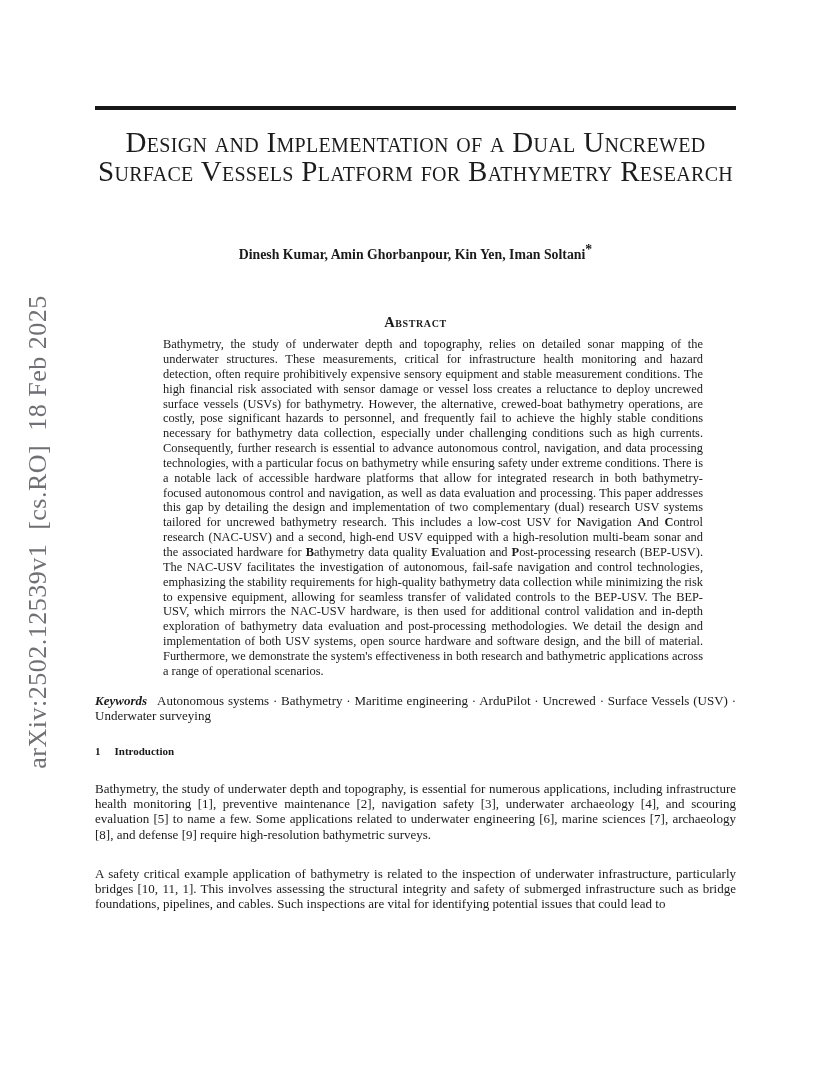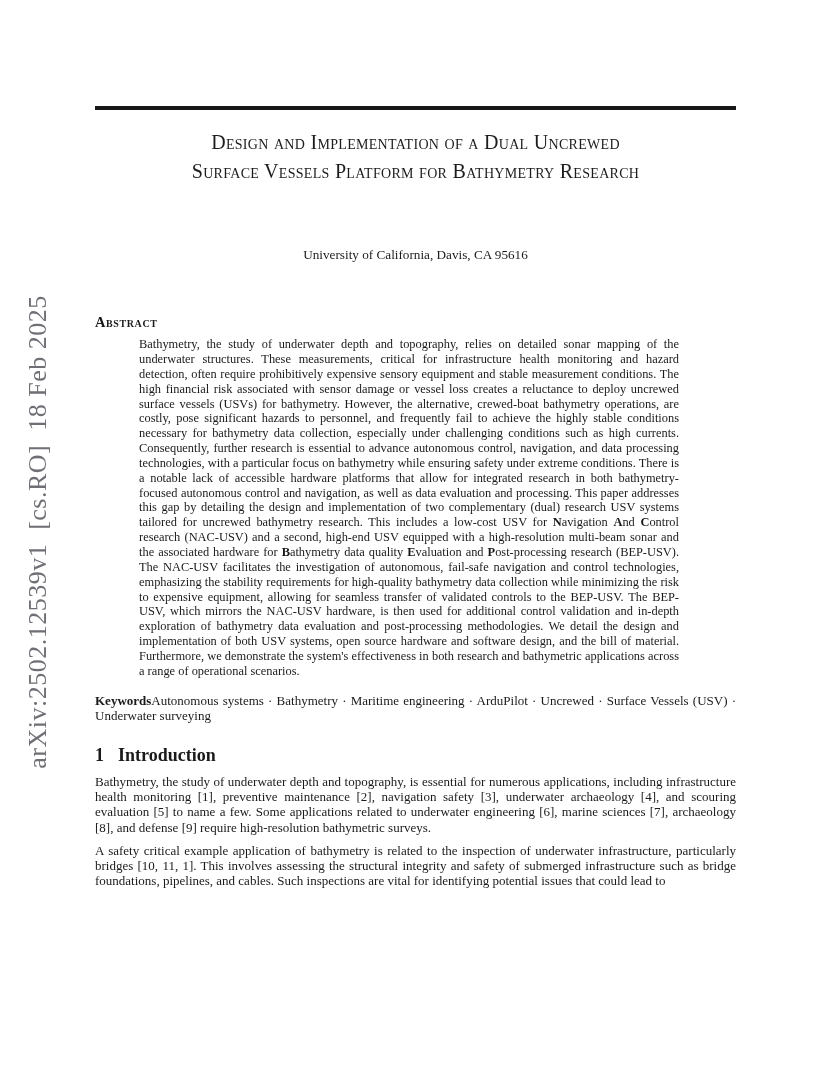--- a/index.html
+++ b/index.html
@@ -30,73 +30,74 @@
     width: 641px;
     padding-top: 106px;
   }
 
   .rule { height: 4px; background: #171717; }
 
   .title {
     margin-top: 18px;
     text-align: center;
     font-variant: small-caps;
-    font-size: 20px;
+    font-size: 29px;
     line-height: 28.5px;
     letter-spacing: 0.3px;
     color: #1c1c1c;
   }
 
   .authors { margin-top: 62px; text-align: center; font-size: 13.2px; line-height: 15.2px; }
   .author-names { font-weight: bold; font-size: 13.8px; }
   sup { font-size: 9px; vertical-align: super; line-height: 0; }
   .email-line { font-family: "Liberation Mono", monospace; font-size: 11.6px; letter-spacing: -0.2px; }
 
   .abstract-heading {
     margin-top: 52px;
+    text-align: center;
     font-weight: bold;
     font-variant: small-caps;
     font-size: 14.5px;
     letter-spacing: 0.6px;
   }
   .abstract-body {
     margin-top: 6px;
-    margin-left: 44px;
+    margin-left: 68px;
     width: 540px;
     text-align: justify;
     font-size: 12.4px;
     line-height: 14.85px;
   }
 
   .keywords { margin-top: 14px; text-align: justify; font-size: 13px; line-height: 15px; }
-  .kw-label { font-weight: bold; }
+  .kw-label { font-weight: bold; font-style: italic; margin-right: 10px; }
 
-  .section-heading { margin-top: 22px; font-weight: bold; font-size: 18px; }
+  .section-heading { margin-top: 22px; font-weight: bold; font-size: 11px; }
   .sec-num { display: inline-block; margin-right: 14px; }
 
-  .para { margin-top: 8px; text-align: justify; font-size: 13px; line-height: 15.3px; }
+  .para { margin-top: 24px; text-align: justify; font-size: 13px; line-height: 15.3px; }
 </style>
 </head>
 <body>
 
 <div class="page">
 
   <div class="arxiv-stamp">arXiv:2502.12539v1  [cs.RO]  18 Feb 2025</div>
 
   <div class="content">
 
     <div class="rule"></div>
 
     <div class="title">
       <div>Design and Implementation of a Dual Uncrewed</div>
       <div>Surface Vessels Platform for Bathymetry Research</div>
     </div>
 
     <div class="authors">
-      <div>University of California, Davis, CA 95616</div>
+      <div><span class="author-names">Dinesh Kumar, Amin Ghorbanpour, Kin Yen, Iman Soltani</span><sup class="author-names">*</sup></div>
     </div>
 
     <div class="abstract-heading">Abstract</div>
 
     <div class="abstract-body"><span>Bathymetry, the study of underwater depth and topography, relies on detailed sonar mapping of the underwater structures. These measurements, critical for infrastructure health monitoring and hazard detection, often require prohibitively expensive sensory equipment and stable measurement conditions. The high financial risk associated with sensor damage or vessel loss creates a reluctance to deploy uncrewed surface vessels (USVs) for bathymetry. However, the alternative, crewed-boat bathymetry operations, are costly, pose significant hazards to personnel, and frequently fail to achieve the highly stable conditions necessary for bathymetry data collection, especially under challenging conditions such as high currents. Consequently, further research is essential to advance autonomous control, navigation, and data processing technologies, with a particular focus on bathymetry while ensuring safety under extreme conditions. There is a notable lack of accessible hardware platforms that allow for integrated research in both bathymetry-focused autonomous control and navigation, as well as data evaluation and processing. This paper addresses this gap by detailing the design and implementation of two complementary (dual) research USV systems tailored for uncrewed bathymetry research. This includes a low-cost USV for </span><b>N</b><span>avigation </span><b>A</b><span>nd </span><b>C</b><span>ontrol research (NAC-USV) and a second, high-end USV equipped with a high-resolution multi-beam sonar and the associated hardware for </span><b>B</b><span>athymetry data quality </span><b>E</b><span>valuation and </span><b>P</b><span>ost-processing research (BEP-USV). The NAC-USV facilitates the investigation of autonomous, fail-safe navigation and control technologies, emphasizing the stability requirements for high-quality bathymetry data collection while minimizing the risk to expensive equipment, allowing for seamless transfer of validated controls to the BEP-USV. The BEP-USV, which mirrors the NAC-USV hardware, is then used for additional control validation and in-depth exploration of bathymetry data evaluation and post-processing methodologies. We detail the design and implementation of both USV systems, open source hardware and software design, and the bill of material. Furthermore, we demonstrate the system's effectiveness in both research and bathymetric applications across a range of operational scenarios.</span></div>
 
     <div class="keywords">
       <span class="kw-label">Keywords</span><span>Autonomous systems · Bathymetry · Maritime engineering · ArduPilot · Uncrewed · Surface Vessels (USV) · Underwater surveying</span>
     </div>
 

